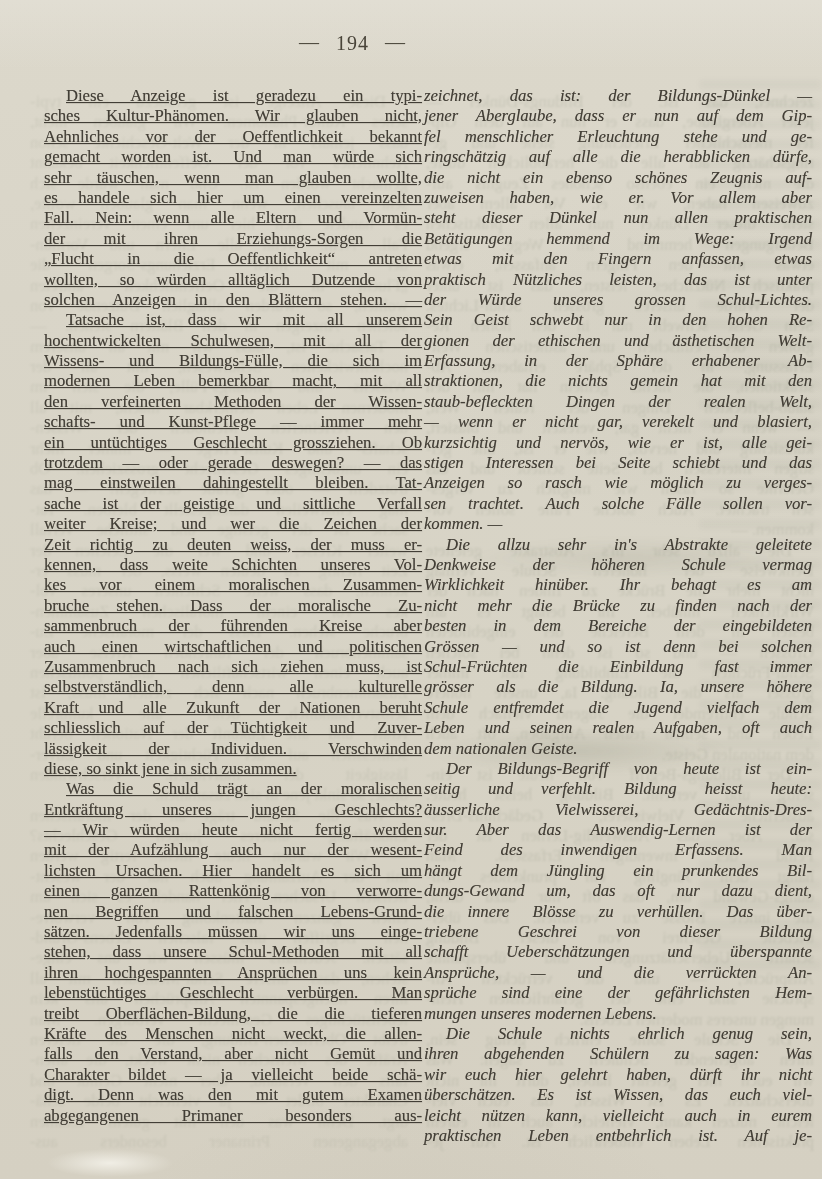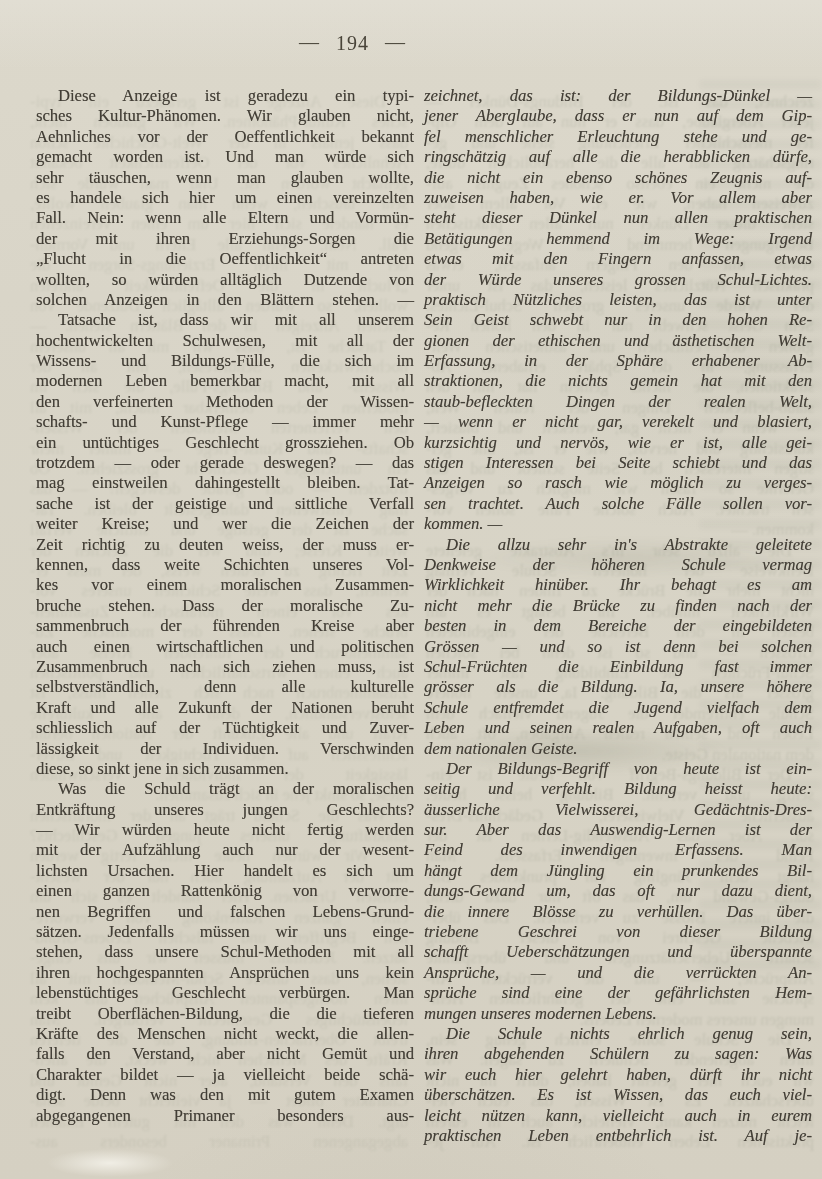--- a/index.html
+++ b/index.html
@@ -18,21 +18,21 @@
   .page-header{
     position:absolute;top:32px;left:0;width:705px;text-align:center;
     font-size:20px;letter-spacing:1px;color:#494439;
   }
   .page-header .dash{display:inline-block;margin:0 16px;transform:translateY(-1px);}
   
   .col{
     position:absolute;top:86px;font-size:16.6px;line-height:20.4px;
     text-shadow:0.2px 0.3px 0.6px rgba(62,56,46,.45);
   }
-  #col-left{left:36px;width:378px;}
+  #col-left{left:44px;width:378px;text-decoration:underline;}
   #col-right{left:424px;width:388px;font-style:italic;}
   .line{
     text-align:justify;text-align-last:justify;
     height:20.4px;overflow:visible;white-space:normal;
   }
   .line.indent{padding-left:22px;}
   .line.lastfree{text-align-last:left;}
   
   .ghost{
     position:absolute;top:92px;transform:scaleX(-1);
@@ -252,22 +252,22 @@
       <div>
         <div class="line">zeichnet, das ist: der Bildungs-Dünkel —</div>
         <div class="line">jener Aberglaube, dass er nun auf dem Gip-</div>
         <div class="line">fel menschlicher Erleuchtung stehe und ge-</div>
         <div class="line">ringschätzig auf alle die herabblicken dürfe,</div>
         <div class="line">die nicht ein ebenso schönes Zeugnis auf-</div>
         <div class="line">zuweisen haben, wie er. Vor allem aber</div>
         <div class="line">steht dieser Dünkel nun allen praktischen</div>
         <div class="line">Betätigungen hemmend im Wege: Irgend</div>
         <div class="line">etwas mit den Fingern anfassen, etwas</div>
+        <div class="line">praktisch Nützliches leisten, das ist unter</div>
         <div class="line">der Würde unseres grossen Schul-Lichtes.</div>
-        <div class="line">praktisch Nützliches leisten, das ist unter</div>
         <div class="line">Sein Geist schwebt nur in den hohen Re-</div>
         <div class="line">gionen der ethischen und ästhetischen Welt-</div>
         <div class="line">Erfassung, in der Sphäre erhabener Ab-</div>
         <div class="line">straktionen, die nichts gemein hat mit den</div>
         <div class="line">staub-befleckten Dingen der realen Welt,</div>
         <div class="line">— wenn er nicht gar, verekelt und blasiert,</div>
         <div class="line">kurzsichtig und nervös, wie er ist, alle gei-</div>
         <div class="line">stigen Interessen bei Seite schiebt und das</div>
         <div class="line">Anzeigen so rasch wie möglich zu verges-</div>
         <div class="line">sen trachtet. Auch solche Fälle sollen vor-</div>

